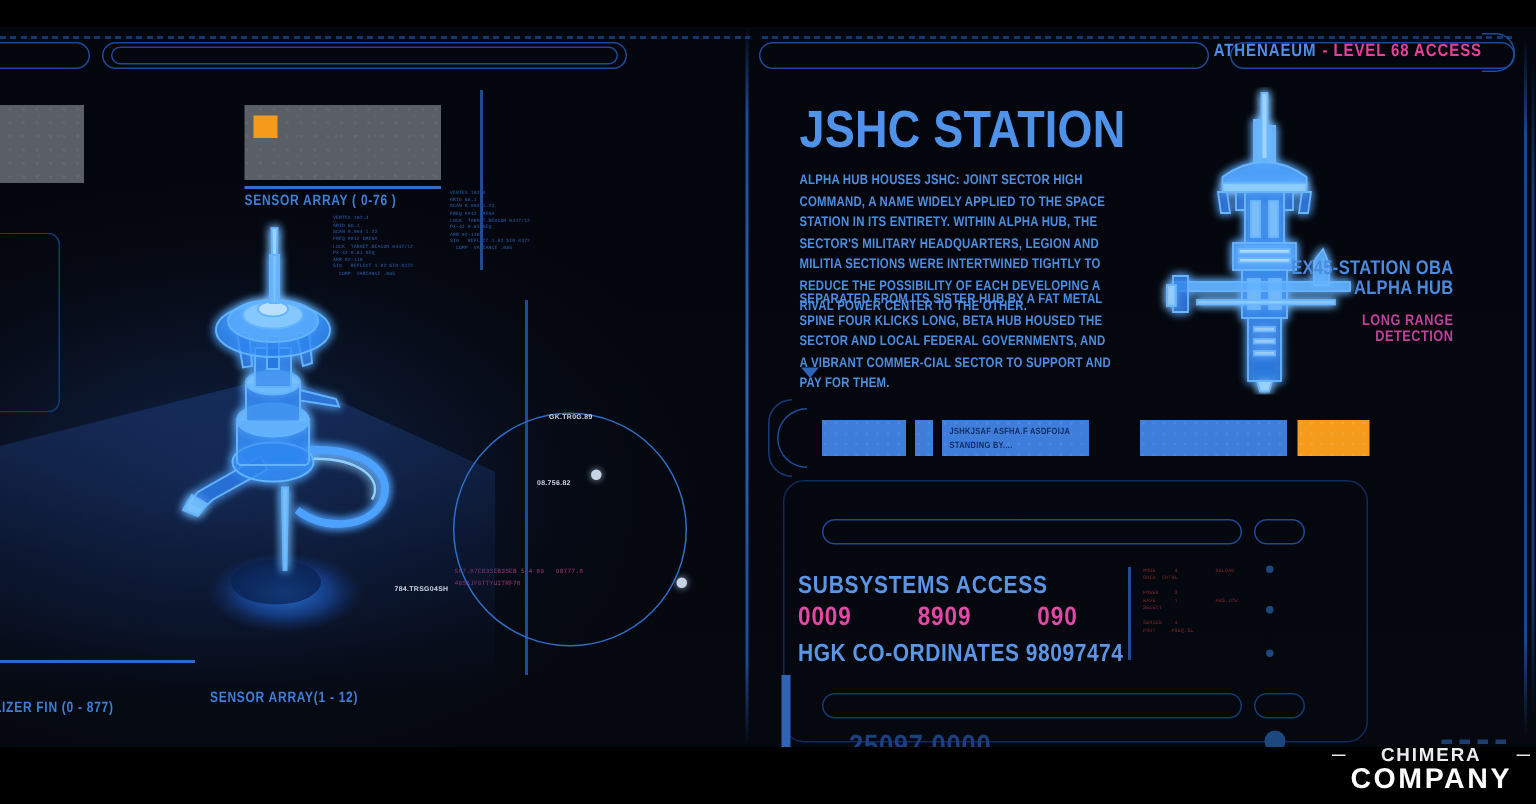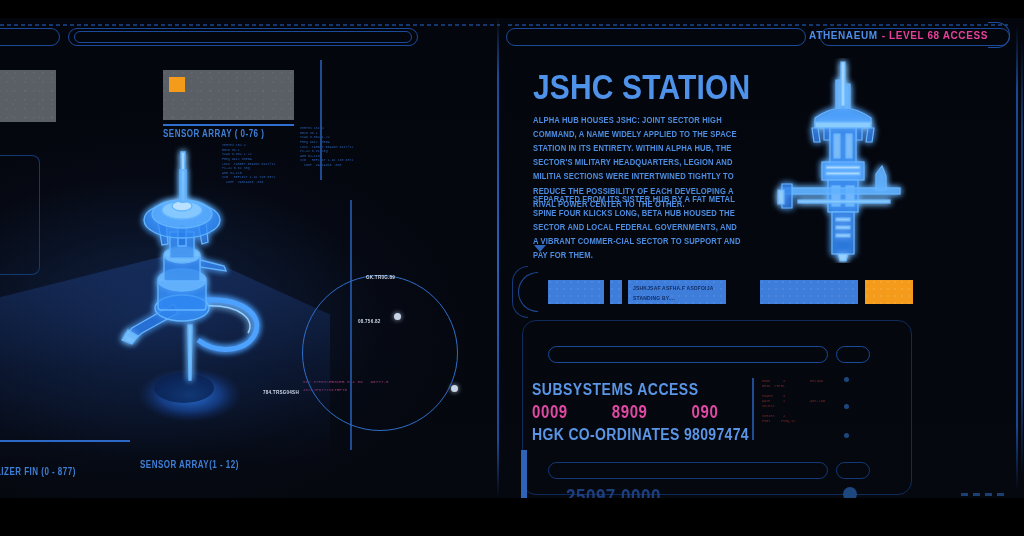--- a/index.html
+++ b/index.html
@@ -326,20 +326,26 @@
 
   <div class="orbit"></div>
   <div class="dot" style="left:394px; top:313px; width:7px; height:7px;"></div>
   <div class="dot" style="left:451px; top:385px; width:7px; height:7px;"></div>
   <div class="orbit-lbl" style="left:366px; top:275px;">GK.TR0G.89</div>
   <div class="orbit-lbl" style="left:358px; top:319px;">08.756.82</div>
   <div class="orbit-lbl" style="left:263px; top:390px;">784.TRSG04SH</div>
   <div class="micro pink" style="left:303px; top:379px; font-size:4.2px;">587.87EB3SEB3SEB 584 89   90777.8</div>
   <div class="micro pink" style="left:303px; top:387px; font-size:4.2px;">46S&amp;JFGTTYUITRF78</div>
 
+  <div class="scan-sub">
+    <span class="s1">EX45-STATION OBA</span>
+    <span class="s1">ALPHA HUB</span>
+    <span class="s2">LONG RANGE</span>
+    <span class="s2" style="margin-top:0;">DETECTION</span>
+  </div>
 
   <div class="blue-rule" style="left:320px; top:60px; width:2px; height:120px; background:#1f4b92;"></div>
   <div class="blue-rule" style="left:350px; top:200px; width:2px; height:250px; background:#1f4b92;"></div>
   <div class="blue-rule" style="left:0px; top:440px; width:130px; background:#16archive;"></div>
 
   <div class="lbl" style="left:-4px; top:466px;">LIZER FIN (0 - 877)</div>
   <div class="lbl" style="left:140px; top:459px;">SENSOR ARRAY(1 - 12)</div>
 
   <div style="position:absolute; left:-12px; top:155px; width:52px; height:120px; border:1.5px solid #123a72; border-left:none; border-radius:0 8px 8px 0;"></div>
 
@@ -484,14 +490,18 @@
 
   <div class="topband"></div>
   <div class="botband"></div>
 
   <div class="logo-ticks">
     <i></i>
       <i></i>
       <i></i>
       <i></i>
   </div>
+  <div class="logo">
+    <span class="l1">CHIMERA</span>
+    <span class="l2">COMPANY</span>
+  </div>
 
 </div>
 
 </body></html>

